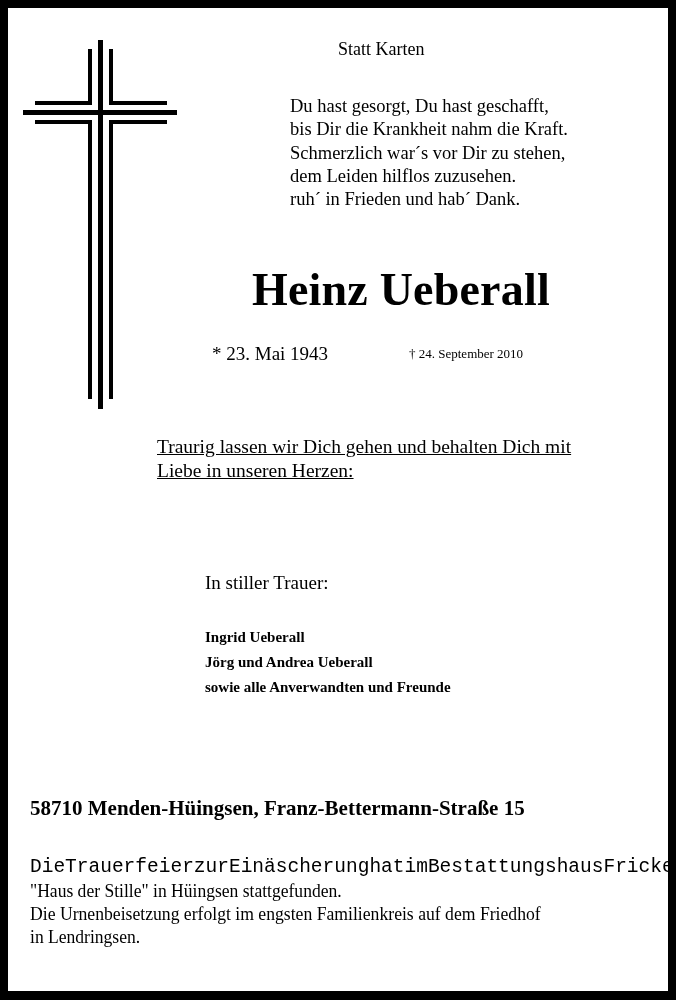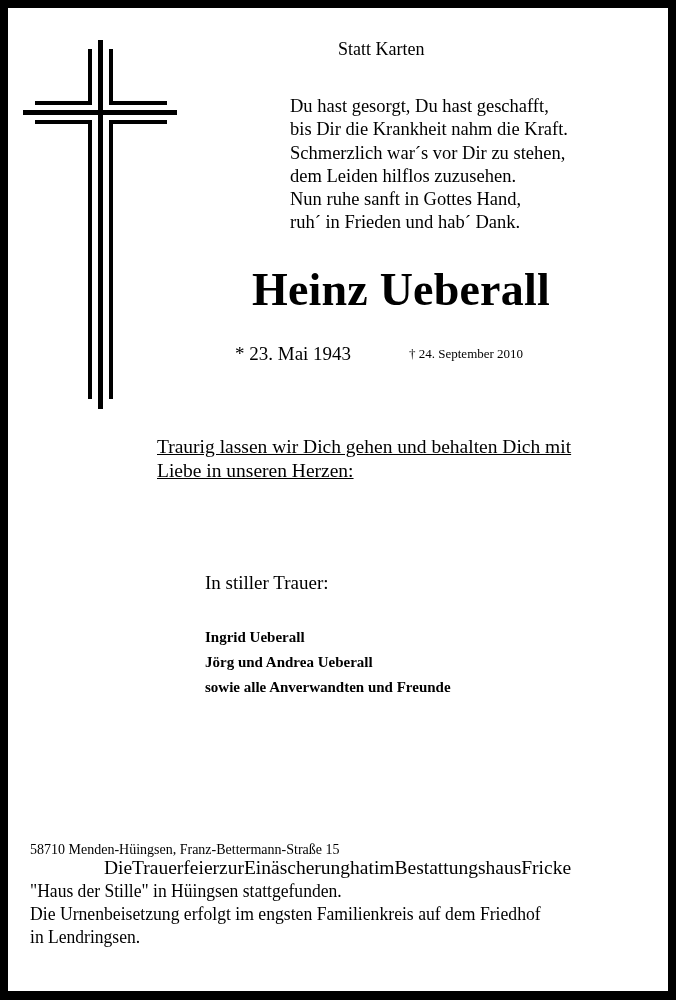--- a/index.html
+++ b/index.html
@@ -48,21 +48,20 @@
       left: 252px; top: 262px;
       font-weight: bold;
       font-size: 46px;
       line-height: 56px;
       letter-spacing: 0.2px;
     }
     .birth {
       left: 212px; top: 342px;
       font-size: 19px;
       line-height: 24px;
-      margin-left: 23px;
     }
     .death {
       left: 409px; top: 342px;
       font-size: 13px;
       line-height: 24px;
     }
     .farewell {
       left: 157px; top: 435px;
       font-size: 19.5px;
       line-height: 24px;
@@ -76,40 +75,40 @@
     }
     .mourners {
       left: 205px; top: 625px;
       font-weight: bold;
       font-size: 15px;
       line-height: 25px;
     }
     .mourners div { white-space: nowrap; }
     .address {
       left: 30px; top: 796px;
-      font-weight: normal;
-      font-size: 14px;
+      font-weight: bold;
+      font-size: 21px;
       line-height: 24px;
-      margin-top: 42px;
     }
     .notice {
       left: 30px; top: 856px;
       width: 615px;
       font-size: 19.5px;
       line-height: 23px;
     }
     .notice .line {
       display: block;
       white-space: nowrap;
       transform-origin: left top;
     }
     .notice .justify {
       display: flex;
-      justify-content: center;
+      justify-content: space-between;
       width: 615px;
+      font-family: Liberation Mono, monospace;
     }
   </style>
 </head>
 <body>
 
 <div class="frame"></div>
 
 <div class="cross">
 
   <div class="bar" style="left:98px; top:40px; width:5px; height:369px;"></div>
@@ -133,21 +132,20 @@
   <div class="bar" style="left:109px; top:120px; width:58px; height:4px;"></div>
 </div>
 
 <div class="abs header-note">Statt Karten</div>
 
 <div class="abs poem">
   <div>Du hast gesorgt, Du hast geschafft,</div>
   <div>bis Dir die Krankheit nahm die Kraft.</div>
   <div>Schmerzlich war´s vor Dir zu stehen,</div>
   <div>dem Leiden hilflos zuzusehen.</div>
-  <div>Nun ruhe sanft in Gottes Hand,</div>
   <div>ruh´ in Frieden und hab´ Dank.</div>
 </div>
 
 <div class="abs name">Heinz Ueberall</div>
 
 <div class="abs birth">* 23. Mai 1943</div>
 <div class="abs death">† 24. September 2010</div>
 
 <div class="abs farewell">
   <div>Traurig lassen wir Dich gehen und behalten Dich mit</div>

